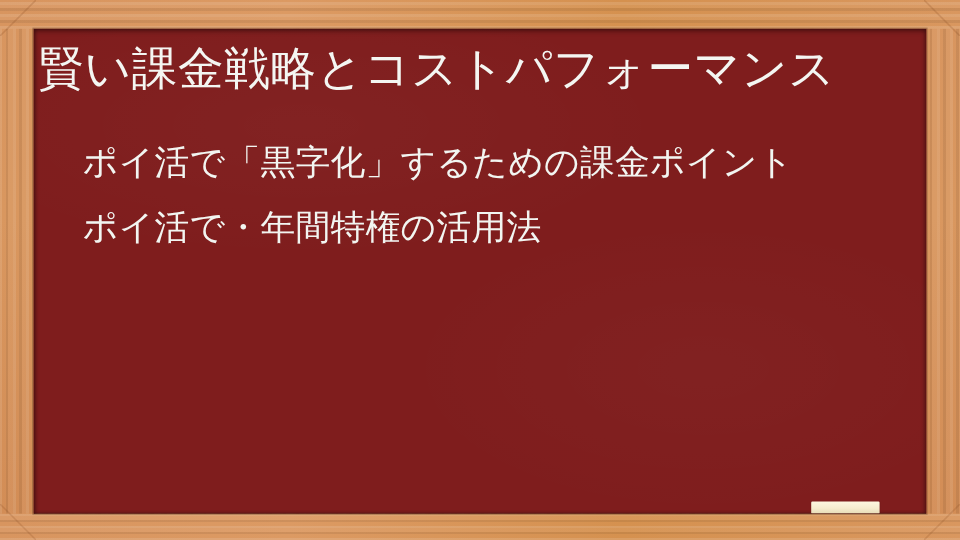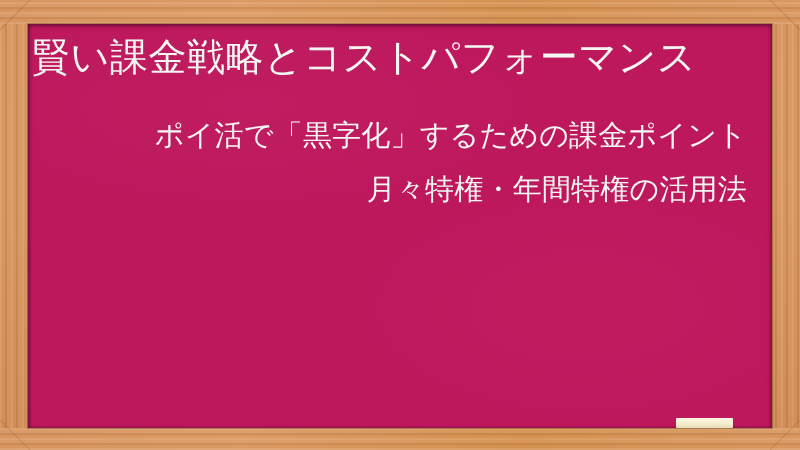--- a/index.html
+++ b/index.html
@@ -78,21 +78,21 @@
   .mitre-bl { background: linear-gradient(45deg,  rgba(0,0,0,0) 48%, rgba(120,60,20,0.18) 49%, rgba(120,60,20,0.18) 51%, rgba(0,0,0,0) 52%); }
   .mitre-br { background: linear-gradient(135deg, rgba(0,0,0,0) 48%, rgba(120,60,20,0.18) 49%, rgba(120,60,20,0.18) 51%, rgba(0,0,0,0) 52%); }
 
   
   .board {
     position: absolute;
     left: 28px;
     top: 24px;
     width: 744px;
     height: 404px;
-    background: #be185d;
+    background: #7f1d1d;
     box-shadow:
       inset 0 2px 4px rgba(0,0,0,0.35),
       inset 2px 0 3px rgba(0,0,0,0.25),
       inset -2px 0 3px rgba(0,0,0,0.18),
       0 0 0 1px rgba(40,20,8,0.28);
     overflow: hidden;
   }
   
   .board::after {
     content: "";
@@ -118,24 +118,23 @@
     color: #f4f6f2;
     font-size: 38px;
     line-height: 50px;
     letter-spacing: 0.5px;
     white-space: nowrap;
     font-weight: 400;
   }
 
   .bullets {
     position: absolute;
-    left: 19px;
+    left: 41px;
     top: 84px;
     width: 700px;
-    text-align: right;
   }
   .bullet-line {
     color: #f2f5f1;
     font-size: 29px;
     line-height: 54px;
     white-space: nowrap;
     font-weight: 400;
     letter-spacing: 0.2px;
   }
 
@@ -164,21 +163,21 @@
   <div class="mitre mitre-bl"></div>
   <div class="mitre mitre-br"></div>
 
   <div class="board">
     <div class="board-content">
 
       <div class="title">賢い課金戦略とコストパフォーマンス</div>
 
       <div class="bullets">
         <div class="bullet-line">ポイ活で「黒字化」するための課金ポイント</div>
-        <div class="bullet-line">月々特権・年間特権の活用法</div>
+        <div class="bullet-line">ポイ活で・年間特権の活用法</div>
       </div>
 
       <div class="chalk"></div>
 
     </div>
   </div>
 
 </div>
 
 </body></html>

